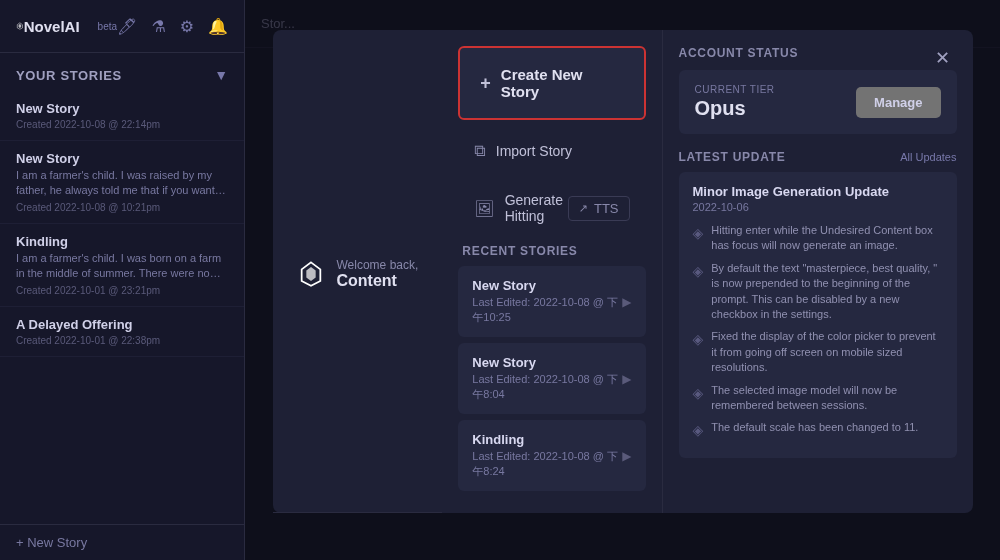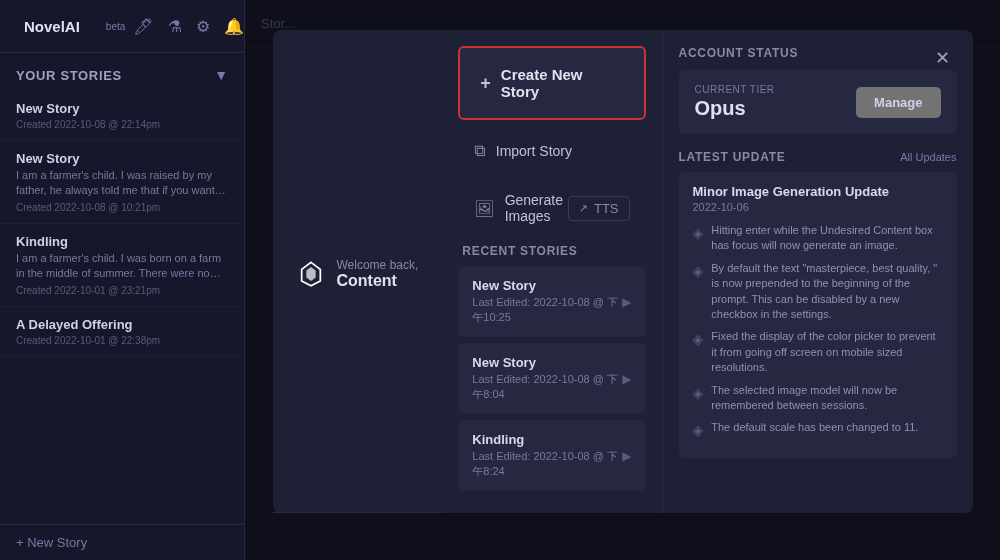--- a/index.html
+++ b/index.html
@@ -21,21 +21,20 @@
       height: 560px;
       background: #16172a;
       border-right: 1px solid #2a2b40;
       display: flex;
       flex-direction: column;
     }
     .sidebar-header {
       display: flex;
       align-items: center;
       padding: 14px 16px;
-      gap: 8px;
       border-bottom: 1px solid #2a2b40;
     }
     .logo-icon {
       width: 24px; height: 24px;
     }
     .logo-text {
       font-size: 15px;
       font-weight: 700;
       color: #e0e0f0;
     }
@@ -489,21 +488,21 @@
         </div>
 
         <div class="action-btn">
           <span class="action-icon">⧉</span>
           <span>Import Story</span>
         </div>
 
         <div class="generate-row">
           <div class="generate-left">
             <span class="action-icon">🖼</span>
-            <span>Generate Images</span>
+            <span>Generate Hitting</span>
           </div>
           <div class="tts-btn">
             <span class="tts-icon">↗</span>
             <span>TTS</span>
           </div>
         </div>
 
         <div class="section-title">Recent Stories</div>
 
         <div class="recent-story-item">

